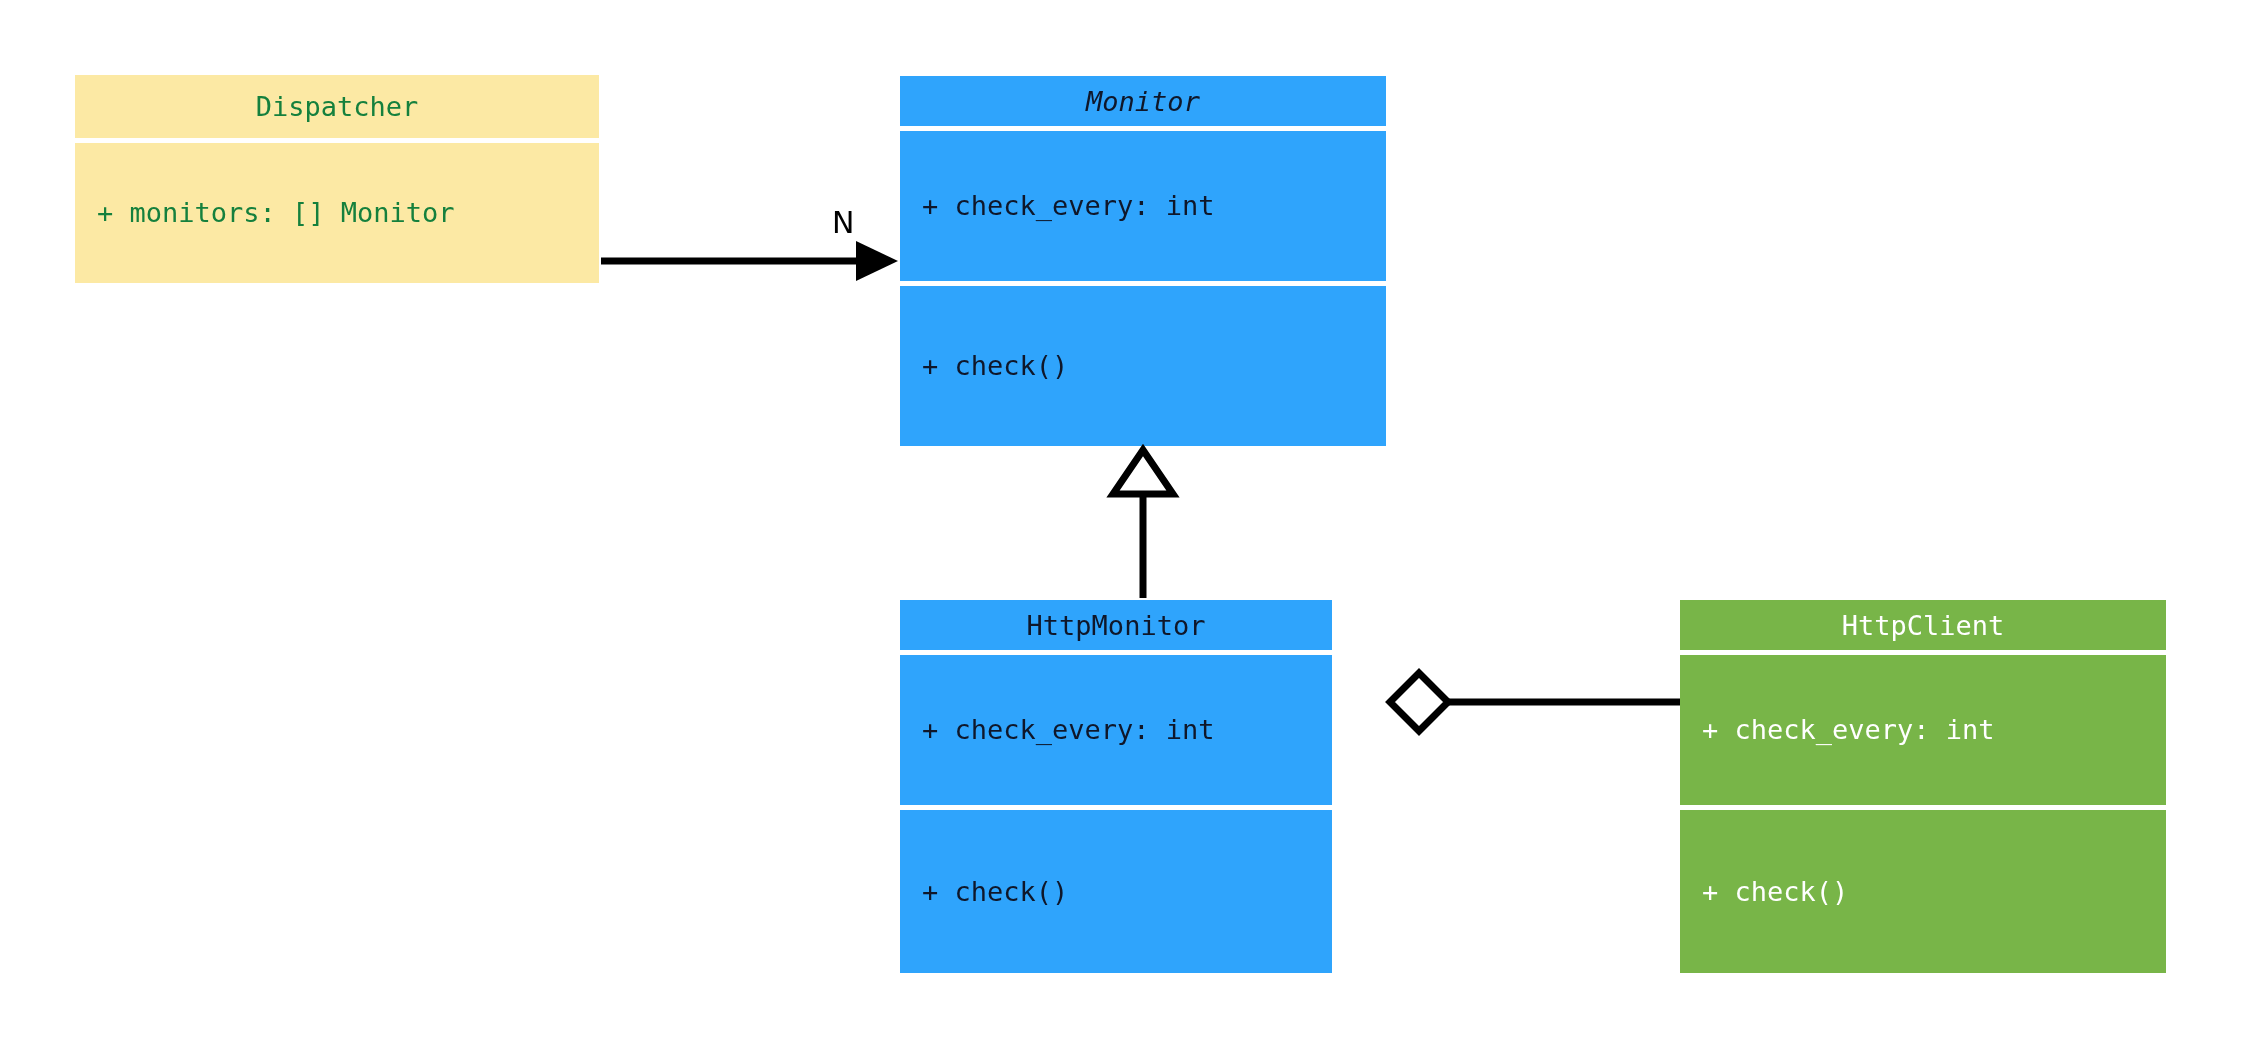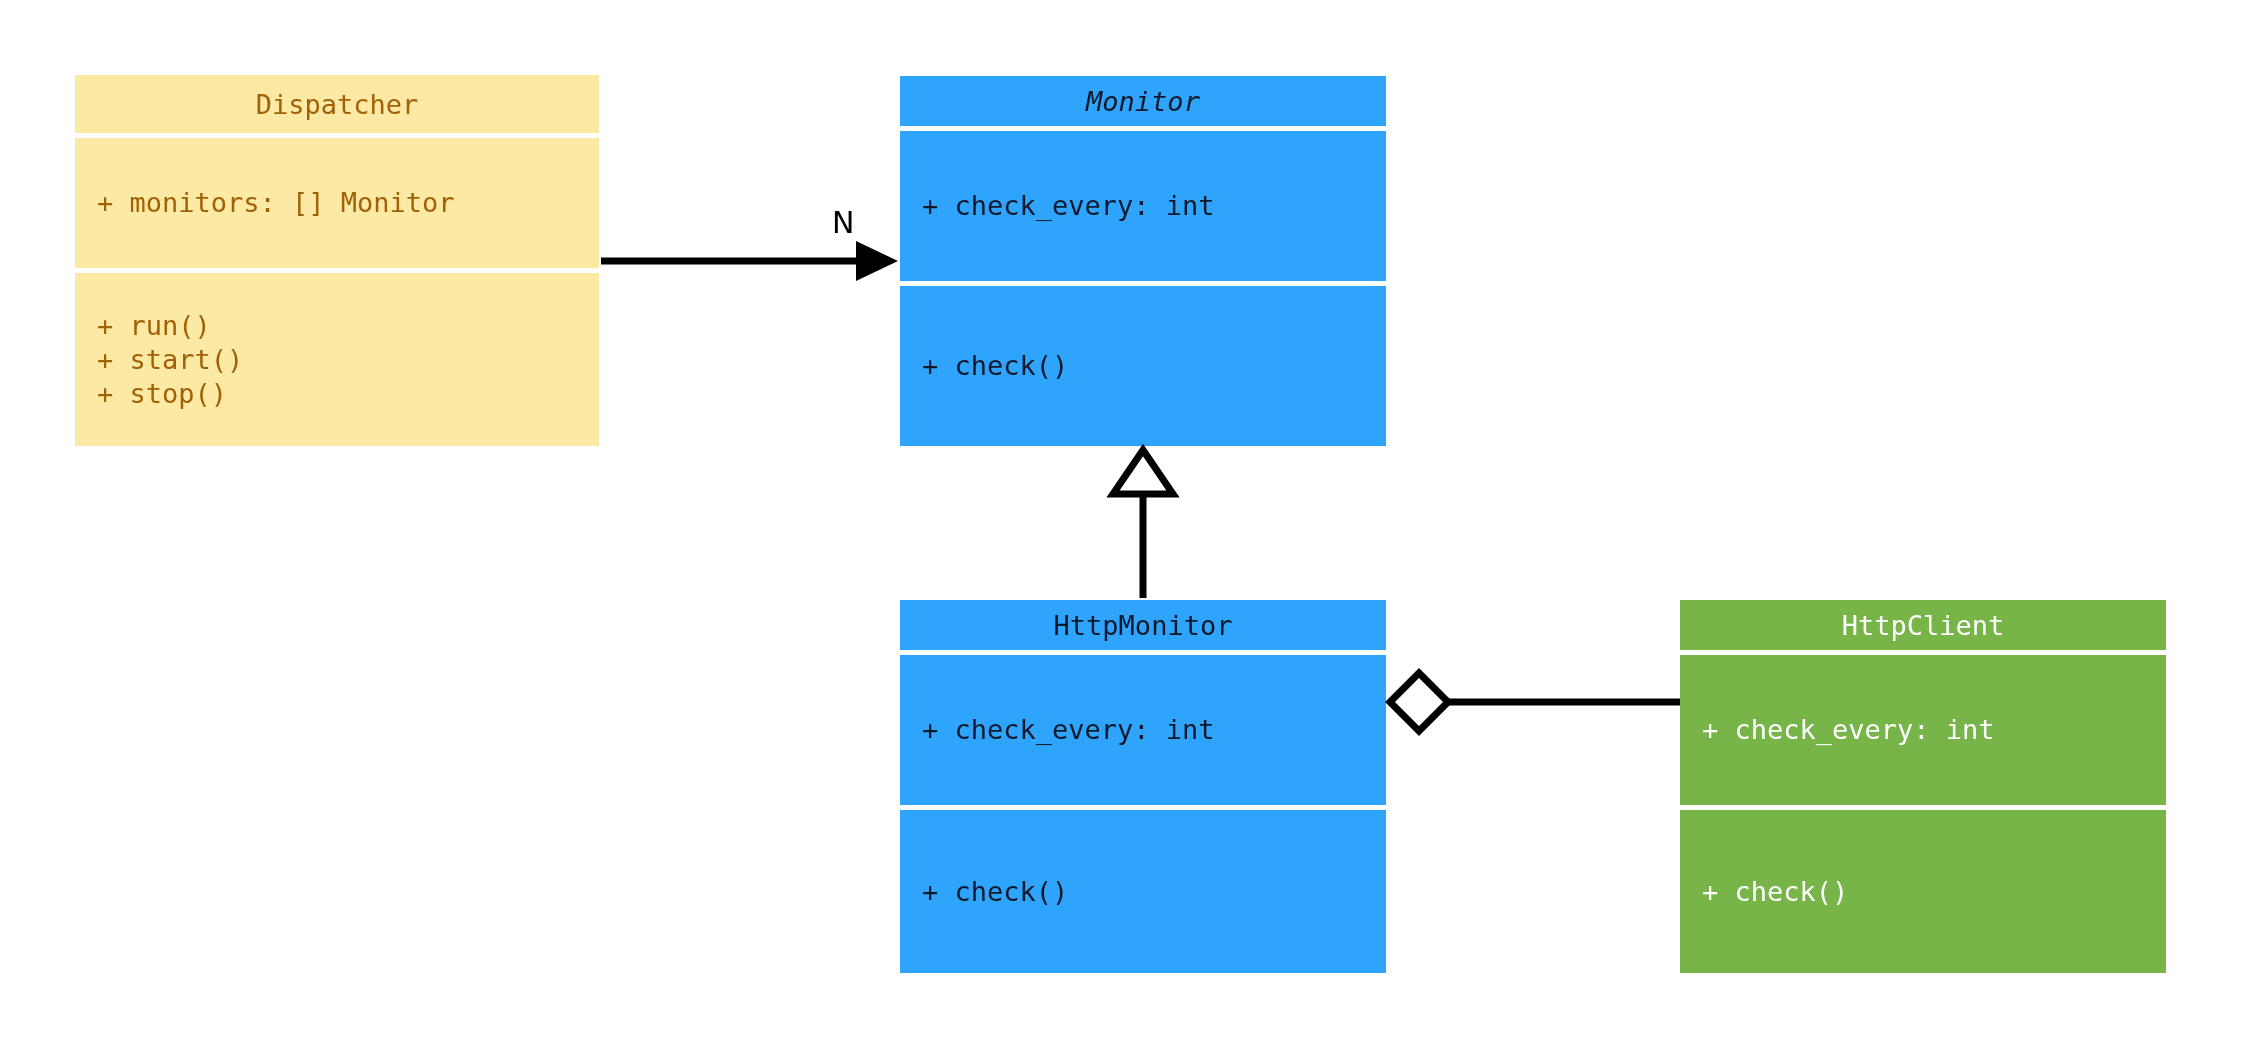--- a/index.html
+++ b/index.html
@@ -54,21 +54,21 @@
     font-size: 27px;
     line-height: 34px;
   }
   .uml-member {
     white-space: pre;
   }
 
   
   .theme-yellow .uml-compartment { background: #fce9a4; }
   .theme-yellow .uml-title,
-  .theme-yellow .uml-member { color: #a16207; }
+  .theme-yellow .uml-member { color: #15803d; }
 
   .theme-blue .uml-compartment { background: #2fa4fc; }
   .theme-blue .uml-title,
   .theme-blue .uml-member { color: #0f172a; }
 
   .theme-green .uml-compartment { background: #78b548; }
   .theme-green .uml-title,
   .theme-green .uml-member { color: #ffffff; }
 
   
@@ -91,38 +91,33 @@
 </head>
 <body>
 
 <div id="canvas">
 
   <div class="uml-class theme-yellow" style="left:75px; top:75px; width:524px; height:371px;">
     <div class="uml-compartment uml-title" style="height:63px;">Dispatcher</div>
     <div class="uml-compartment uml-members" style="height:140px;">
       <div class="uml-member">+ monitors: [] Monitor</div>
     </div>
-    <div class="uml-compartment uml-members" style="height:186px;">
-      <div class="uml-member">+ run()</div>
-      <div class="uml-member">+ start()</div>
-      <div class="uml-member">+ stop()</div>
-    </div>
   </div>
 
   <div class="uml-class theme-blue" style="left:900px; top:76px; width:486px; height:370px;">
     <div class="uml-compartment uml-title is-abstract" style="height:50px;">Monitor</div>
     <div class="uml-compartment uml-members" style="height:150px;">
       <div class="uml-member">+ check_every: int</div>
     </div>
     <div class="uml-compartment uml-members" style="height:160px;">
       <div class="uml-member">+ check()</div>
     </div>
   </div>
 
-  <div class="uml-class theme-blue" style="left:900px; top:600px; width:486px; height:373px;">
+  <div class="uml-class theme-blue" style="left:900px; top:600px; width:432px; height:373px;">
     <div class="uml-compartment uml-title" style="height:50px;">HttpMonitor</div>
     <div class="uml-compartment uml-members" style="height:150px;">
       <div class="uml-member">+ check_every: int</div>
     </div>
     <div class="uml-compartment uml-members" style="height:163px;">
       <div class="uml-member">+ check()</div>
     </div>
   </div>
 
   <div class="uml-class theme-green" style="left:1680px; top:600px; width:486px; height:373px;">

